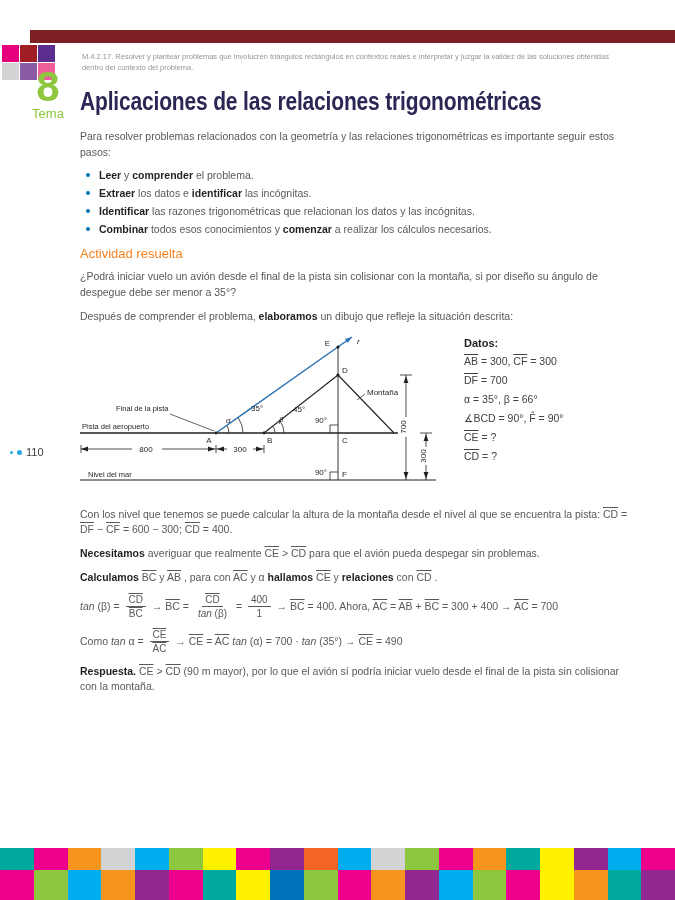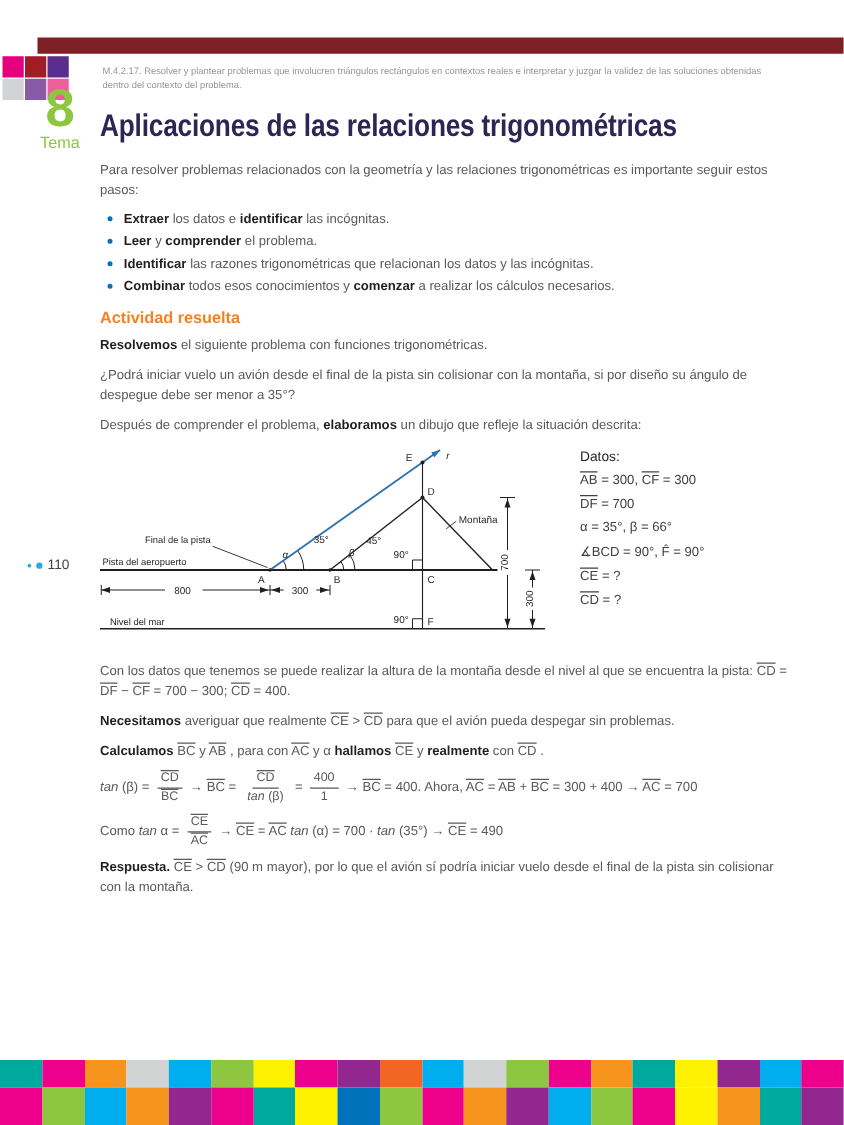--- a/index.html
+++ b/index.html
@@ -8,40 +8,40 @@
 
   .top-bar{position:absolute;top:30px;left:30px;right:0;height:13px;background:var(--top-bar)}
 
   .mosaic{position:absolute;top:45px;left:2px;display:grid;grid-template-columns:repeat(3,17px);grid-auto-rows:17px;gap:1px}
   .mtile{width:17px;height:17px}
 
   .tema{position:absolute;top:66px;left:26px;width:44px;text-align:center;color:var(--tema-green)}
   .tema-num{font-size:42px;font-weight:bold;line-height:1}
   .tema-label{font-size:13px;margin-top:-2px}
 
-  .pagenum{position:absolute;left:22px;top:446px;display:flex;align-items:center;gap:4px;font-size:11px;color:#414042}
+  .pagenum{position:absolute;left:10px;top:446px;display:flex;align-items:center;gap:4px;font-size:11px;color:#414042}
   .pdot{width:5px;height:5px;border-radius:50%;background:var(--dot-blue)}
   .pdot-sm{width:3px;height:3px}
 
   .content{position:absolute;left:80px;top:52px;width:558px}
   .standard{font-size:7.5px;line-height:1.45;color:var(--standard-gray);width:540px;margin:0 0 13px 2px}
   .title{font-size:25px;font-weight:bold;color:var(--title-navy);white-space:nowrap;transform:scaleX(0.84);transform-origin:left;margin:0 0 13px;letter-spacing:-0.2px}
   .body-p{font-size:10.5px;line-height:1.5;margin:0 0 8px}
   .b{font-weight:bold;color:var(--bold-dark)}
   .ov{text-decoration:overline}
   .it{font-style:italic}
   .bullets{margin:1px 0 4px}
   .bullet{display:flex;gap:9px;margin:0 0 2px;padding-left:6px;font-size:10.5px;line-height:1.5}
   .bdot{flex:none;width:4px;height:4px;border-radius:50%;background:var(--bullet-blue);margin-top:5px}
-  .activity-heading{font-size:13px;font-weight:bold;color:var(--accent-orange);margin:9px 0 8px}
+  .activity-heading{font-size:13px;font-weight:normal;color:var(--accent-orange);margin:9px 0 8px}
 
   .diagram-row{display:flex;gap:14px;margin:2px 0 10px}
   svg text{font-family:"Liberation Sans",sans-serif}
   .datos{width:164px;font-size:10.5px;color:#414042;padding-top:4px}
-  .datos-title{font-weight:normal;color:var(--bold-dark);font-size:11px;margin-bottom:6px}
+  .datos-title{font-weight:bold;color:var(--bold-dark);font-size:11px;margin-bottom:6px}
   .datos-line{margin-bottom:7px}
 
   .math-line{font-size:10.5px;line-height:1.4;margin:2px 0 9px}
   .frac{display:inline-flex;flex-direction:column;align-items:center;vertical-align:middle;margin:0 3px;line-height:1.15;text-align:center;font-size:10px}
   .frac .num{padding:0 3px 1px;border-bottom:1px solid #58595b}
   .frac .den{padding:1px 3px 0}
 
   .footer{position:absolute;left:0;right:0;bottom:0}
   .frow{display:flex}
   .frow-top{height:22px}
@@ -75,38 +75,37 @@
 
 <div class="content">
   <p class="standard">M.4.2.17. Resolver y plantear problemas que involucren triángulos rectángulos en contextos reales e interpretar y juzgar la validez de las soluciones obtenidas dentro del contexto del problema.</p>
   <h1 class="title">Aplicaciones de las relaciones trigonométricas</h1>
 
   <p class="body-p"><span>Para resolver problemas relacionados con la geometría y las relaciones trigonométricas es importante seguir estos pasos:</span></p>
 
   <div class="bullets">
     <div class="bullet">
         <span class="bdot"></span>
+        <span><span class="b">Leer</span><span> y </span><span class="b">comprender</span><span> el problema.</span></span>
+      </div>
+    <div class="bullet">
+        <span class="bdot"></span>
         <span><span class="b">Extraer</span><span> los datos e </span><span class="b">identificar</span><span> las incógnitas.</span></span>
       </div>
     <div class="bullet">
         <span class="bdot"></span>
-        <span><span class="b">Leer</span><span> y </span><span class="b">comprender</span><span> el problema.</span></span>
-      </div>
-    <div class="bullet">
-        <span class="bdot"></span>
         <span><span class="b">Identificar</span><span> las razones trigonométricas que relacionan los datos y las incógnitas.</span></span>
       </div>
     <div class="bullet">
         <span class="bdot"></span>
         <span><span class="b">Combinar</span><span> todos esos conocimientos y </span><span class="b">comenzar</span><span> a realizar los cálculos necesarios.</span></span>
       </div>
   </div>
 
   <h2 class="activity-heading">Actividad resuelta</h2>
-  <p class="body-p"><span class="b">Resolvemos</span><span> el siguiente problema con funciones trigonométricas.</span></p>
   <p class="body-p"><span>¿Podrá iniciar vuelo un avión desde el final de la pista sin colisionar con la montaña, si por diseño su ángulo de despegue debe ser menor a 35°?</span></p>
   <p class="body-p"><span>Después de comprender el problema, </span><span class="b">elaboramos</span><span> un dibujo que refleje la situación descrita:</span></p>
 
   <div class="diagram-row">
     <svg width="370" height="164" viewBox="0 0 370 164">
       <g stroke="#231f20" fill="none">
         <line x1="0" y1="100" x2="318" y2="100" stroke-width="1.6"></line>
         <line x1="0" y1="147" x2="356" y2="147" stroke-width="1.1"></line>
         <line x1="184" y1="100" x2="258" y2="42" stroke-width="1.1"></line>
         <line x1="258" y1="42" x2="314" y2="100" stroke-width="1.1"></line>
@@ -180,23 +179,23 @@
       <div class="datos-title">Datos:</div>
       <div class="datos-line"><span class="ov">AB</span><span> = 300,   </span><span class="ov">CF</span><span> = 300</span></div>
       <div class="datos-line"><span class="ov">DF</span><span> = 700</span></div>
       <div class="datos-line"><span>α = 35°,  β = 66°</span></div>
       <div class="datos-line"><span>∡BCD = 90°,  F̂ = 90°</span></div>
       <div class="datos-line"><span class="ov">CE</span><span> = ?</span></div>
       <div class="datos-line"><span class="ov">CD</span><span> = ?</span></div>
     </div>
   </div>
 
-  <p class="body-p"><span>Con los datos que tenemos se puede realizar la altura de la montaña desde el nivel al que se encuentra la pista: </span><span class="ov">CD</span><span> = </span><span class="ov">DF</span><span> − </span><span class="ov">CF</span><span> = 700 − 300;  </span><span class="ov">CD</span><span> = 400.</span></p>
+  <p class="body-p"><span>Con los nivel que tenemos se puede calcular la altura de la montaña desde el nivel al que se encuentra la pista: </span><span class="ov">CD</span><span> = </span><span class="ov">DF</span><span> − </span><span class="ov">CF</span><span> = 600 − 300;  </span><span class="ov">CD</span><span> = 400.</span></p>
   <p class="body-p"><span class="b">Necesitamos</span><span> averiguar que realmente </span><span class="ov">CE</span><span> &gt; </span><span class="ov">CD</span><span> para que el avión pueda despegar sin problemas.</span></p>
-  <p class="body-p"><span class="b">Calculamos </span><span class="ov">BC</span><span> y </span><span class="ov">AB</span><span> , para con </span><span class="ov">AC</span><span> y α </span><span class="b">hallamos </span><span class="ov">CE</span><span> y </span><span class="b">realmente</span><span> con </span><span class="ov">CD</span><span> .</span></p>
+  <p class="body-p"><span class="b">Calculamos </span><span class="ov">BC</span><span> y </span><span class="ov">AB</span><span> , para con </span><span class="ov">AC</span><span> y α </span><span class="b">hallamos </span><span class="ov">CE</span><span> y </span><span class="b">relaciones</span><span> con </span><span class="ov">CD</span><span> .</span></p>
   <p class="math-line"><span class="it">tan </span><span>(β) = </span><span class="frac">
         <span class="num"><span class="ov">CD</span></span>
         <span class="den"><span class="ov">BC</span></span>
       </span><span>  →  </span><span class="ov">BC</span><span> = </span><span class="frac">
         <span class="num"><span class="ov">CD</span></span>
         <span class="den"><span class="it">tan</span><span> (β)</span></span>
       </span><span> = </span><span class="frac">
         <span class="num"><span>400</span></span>
         <span class="den"><span>1</span></span>
       </span><span>  →  </span><span class="ov">BC</span><span> = 400.  Ahora, </span><span class="ov">AC</span><span> = </span><span class="ov">AB</span><span> + </span><span class="ov">BC</span><span> = 300 + 400  →  </span><span class="ov">AC</span><span> = 700</span></p>

